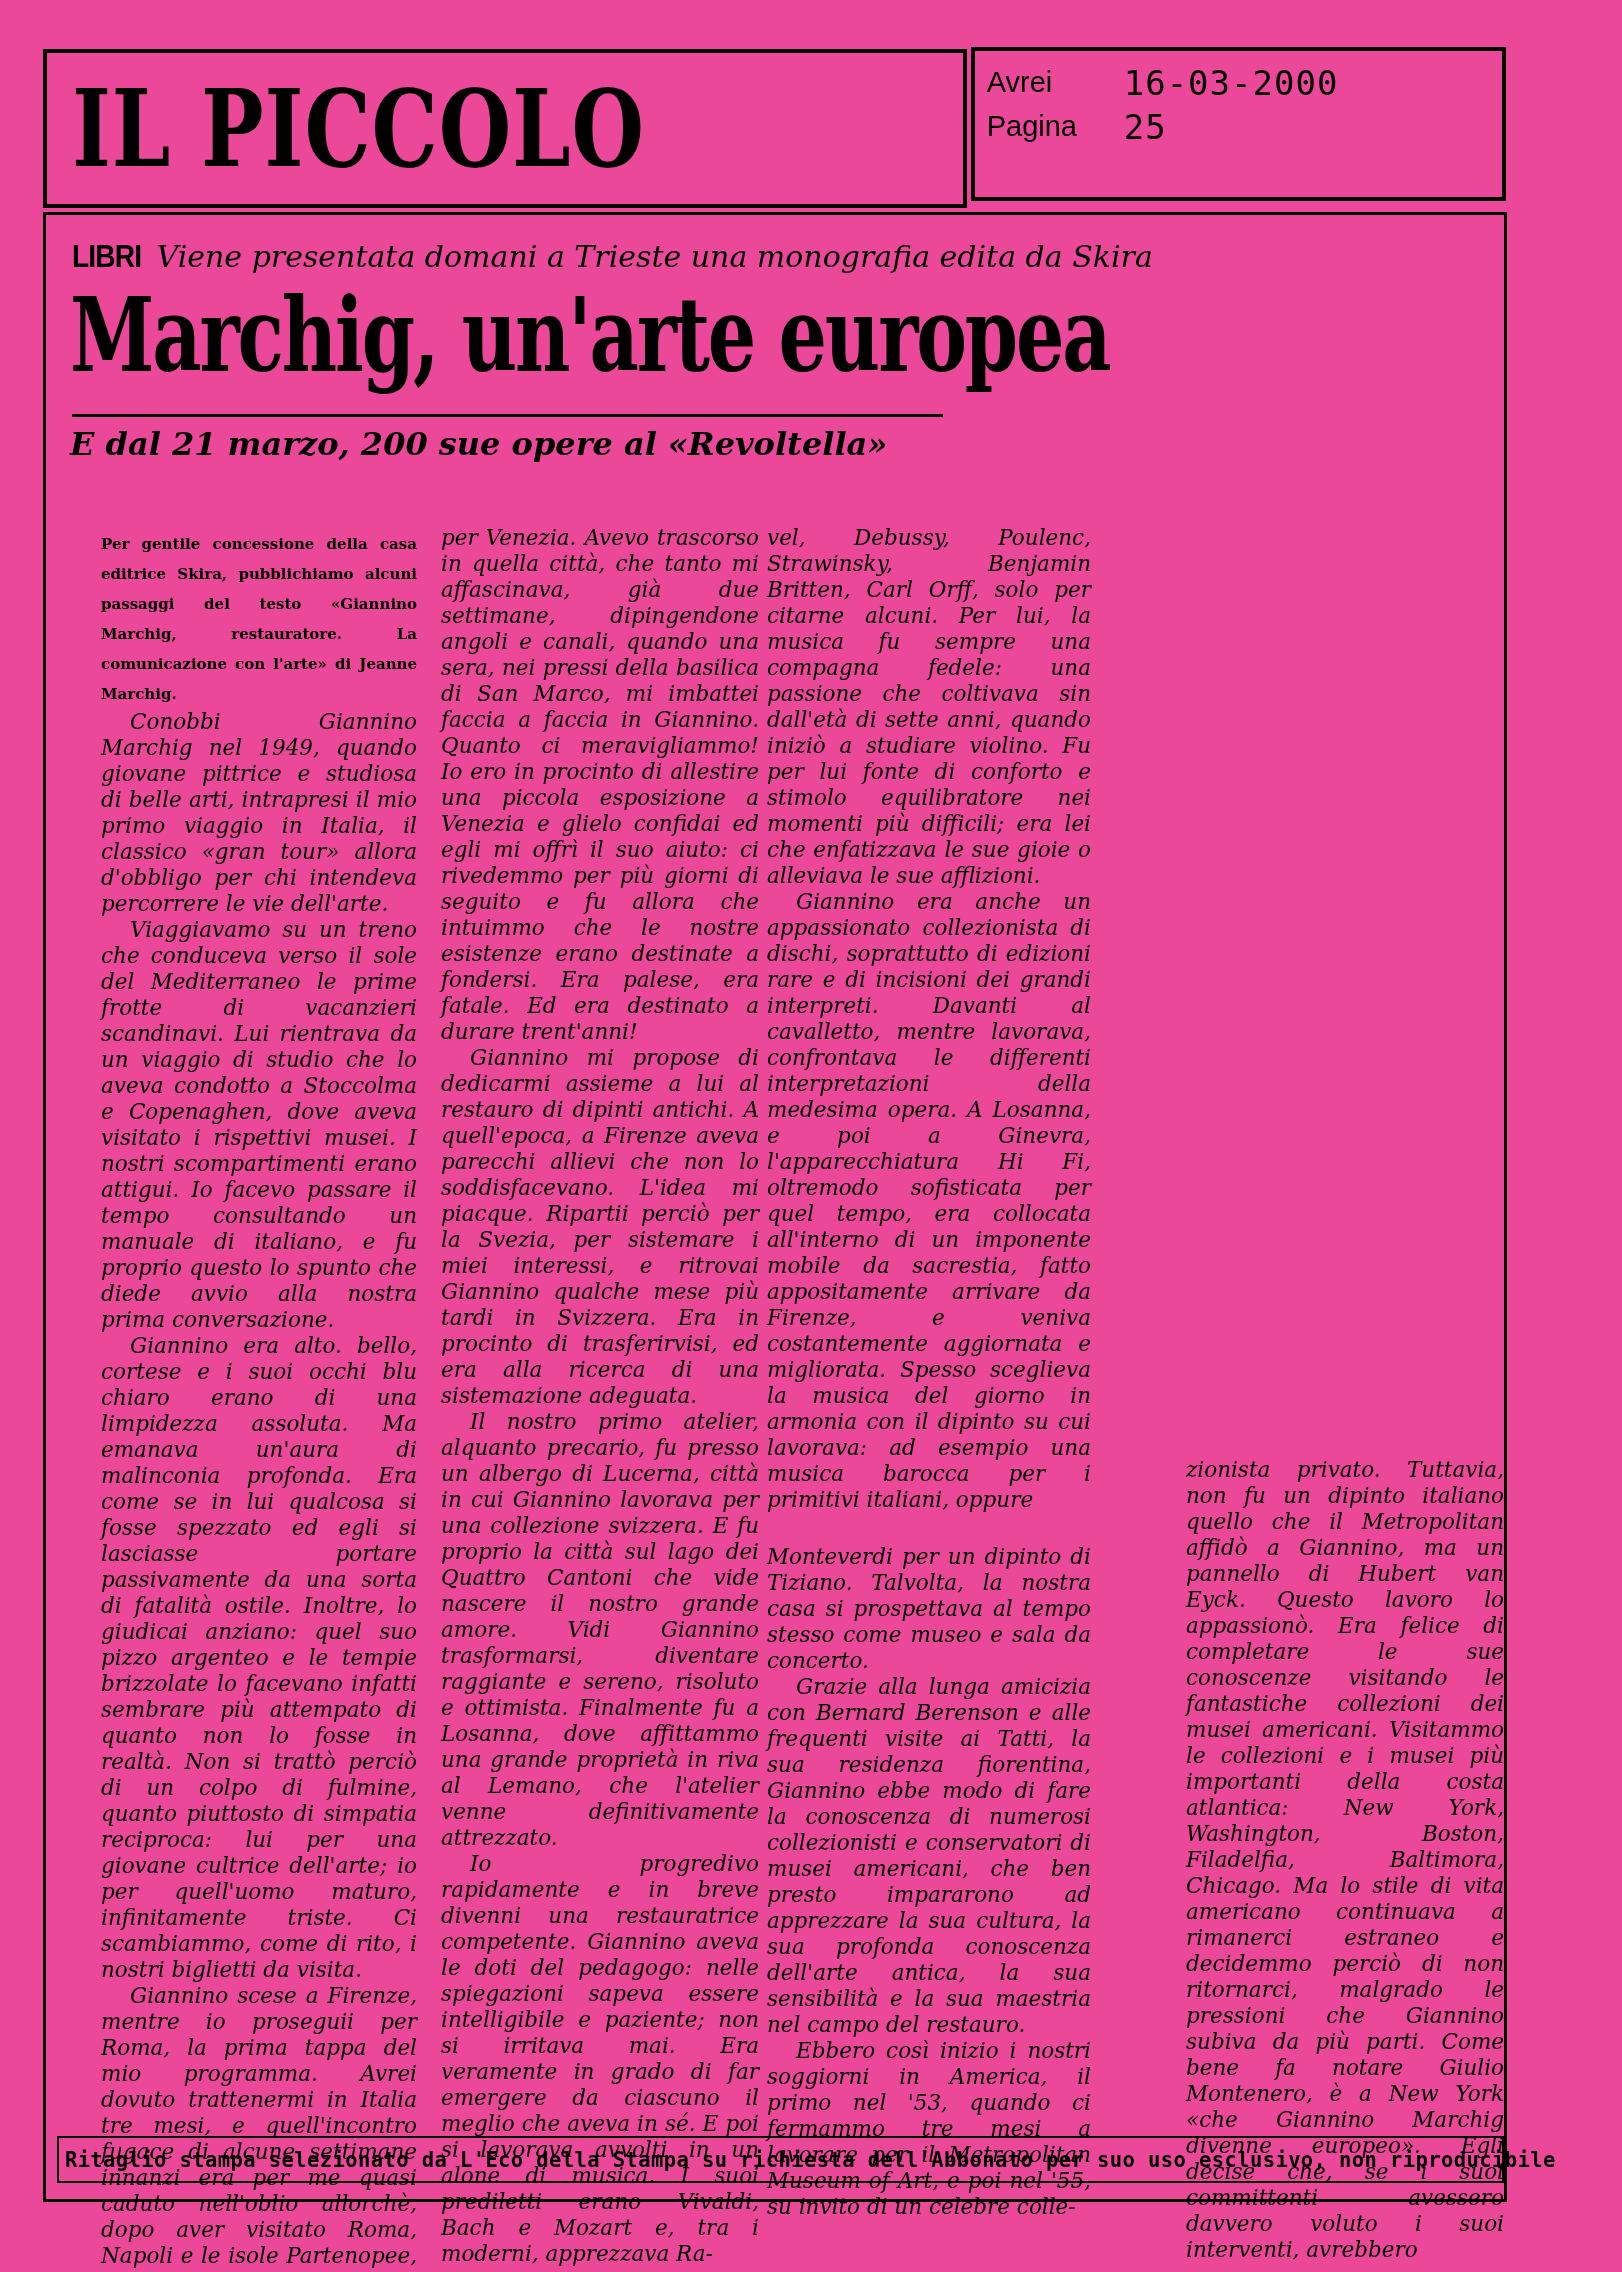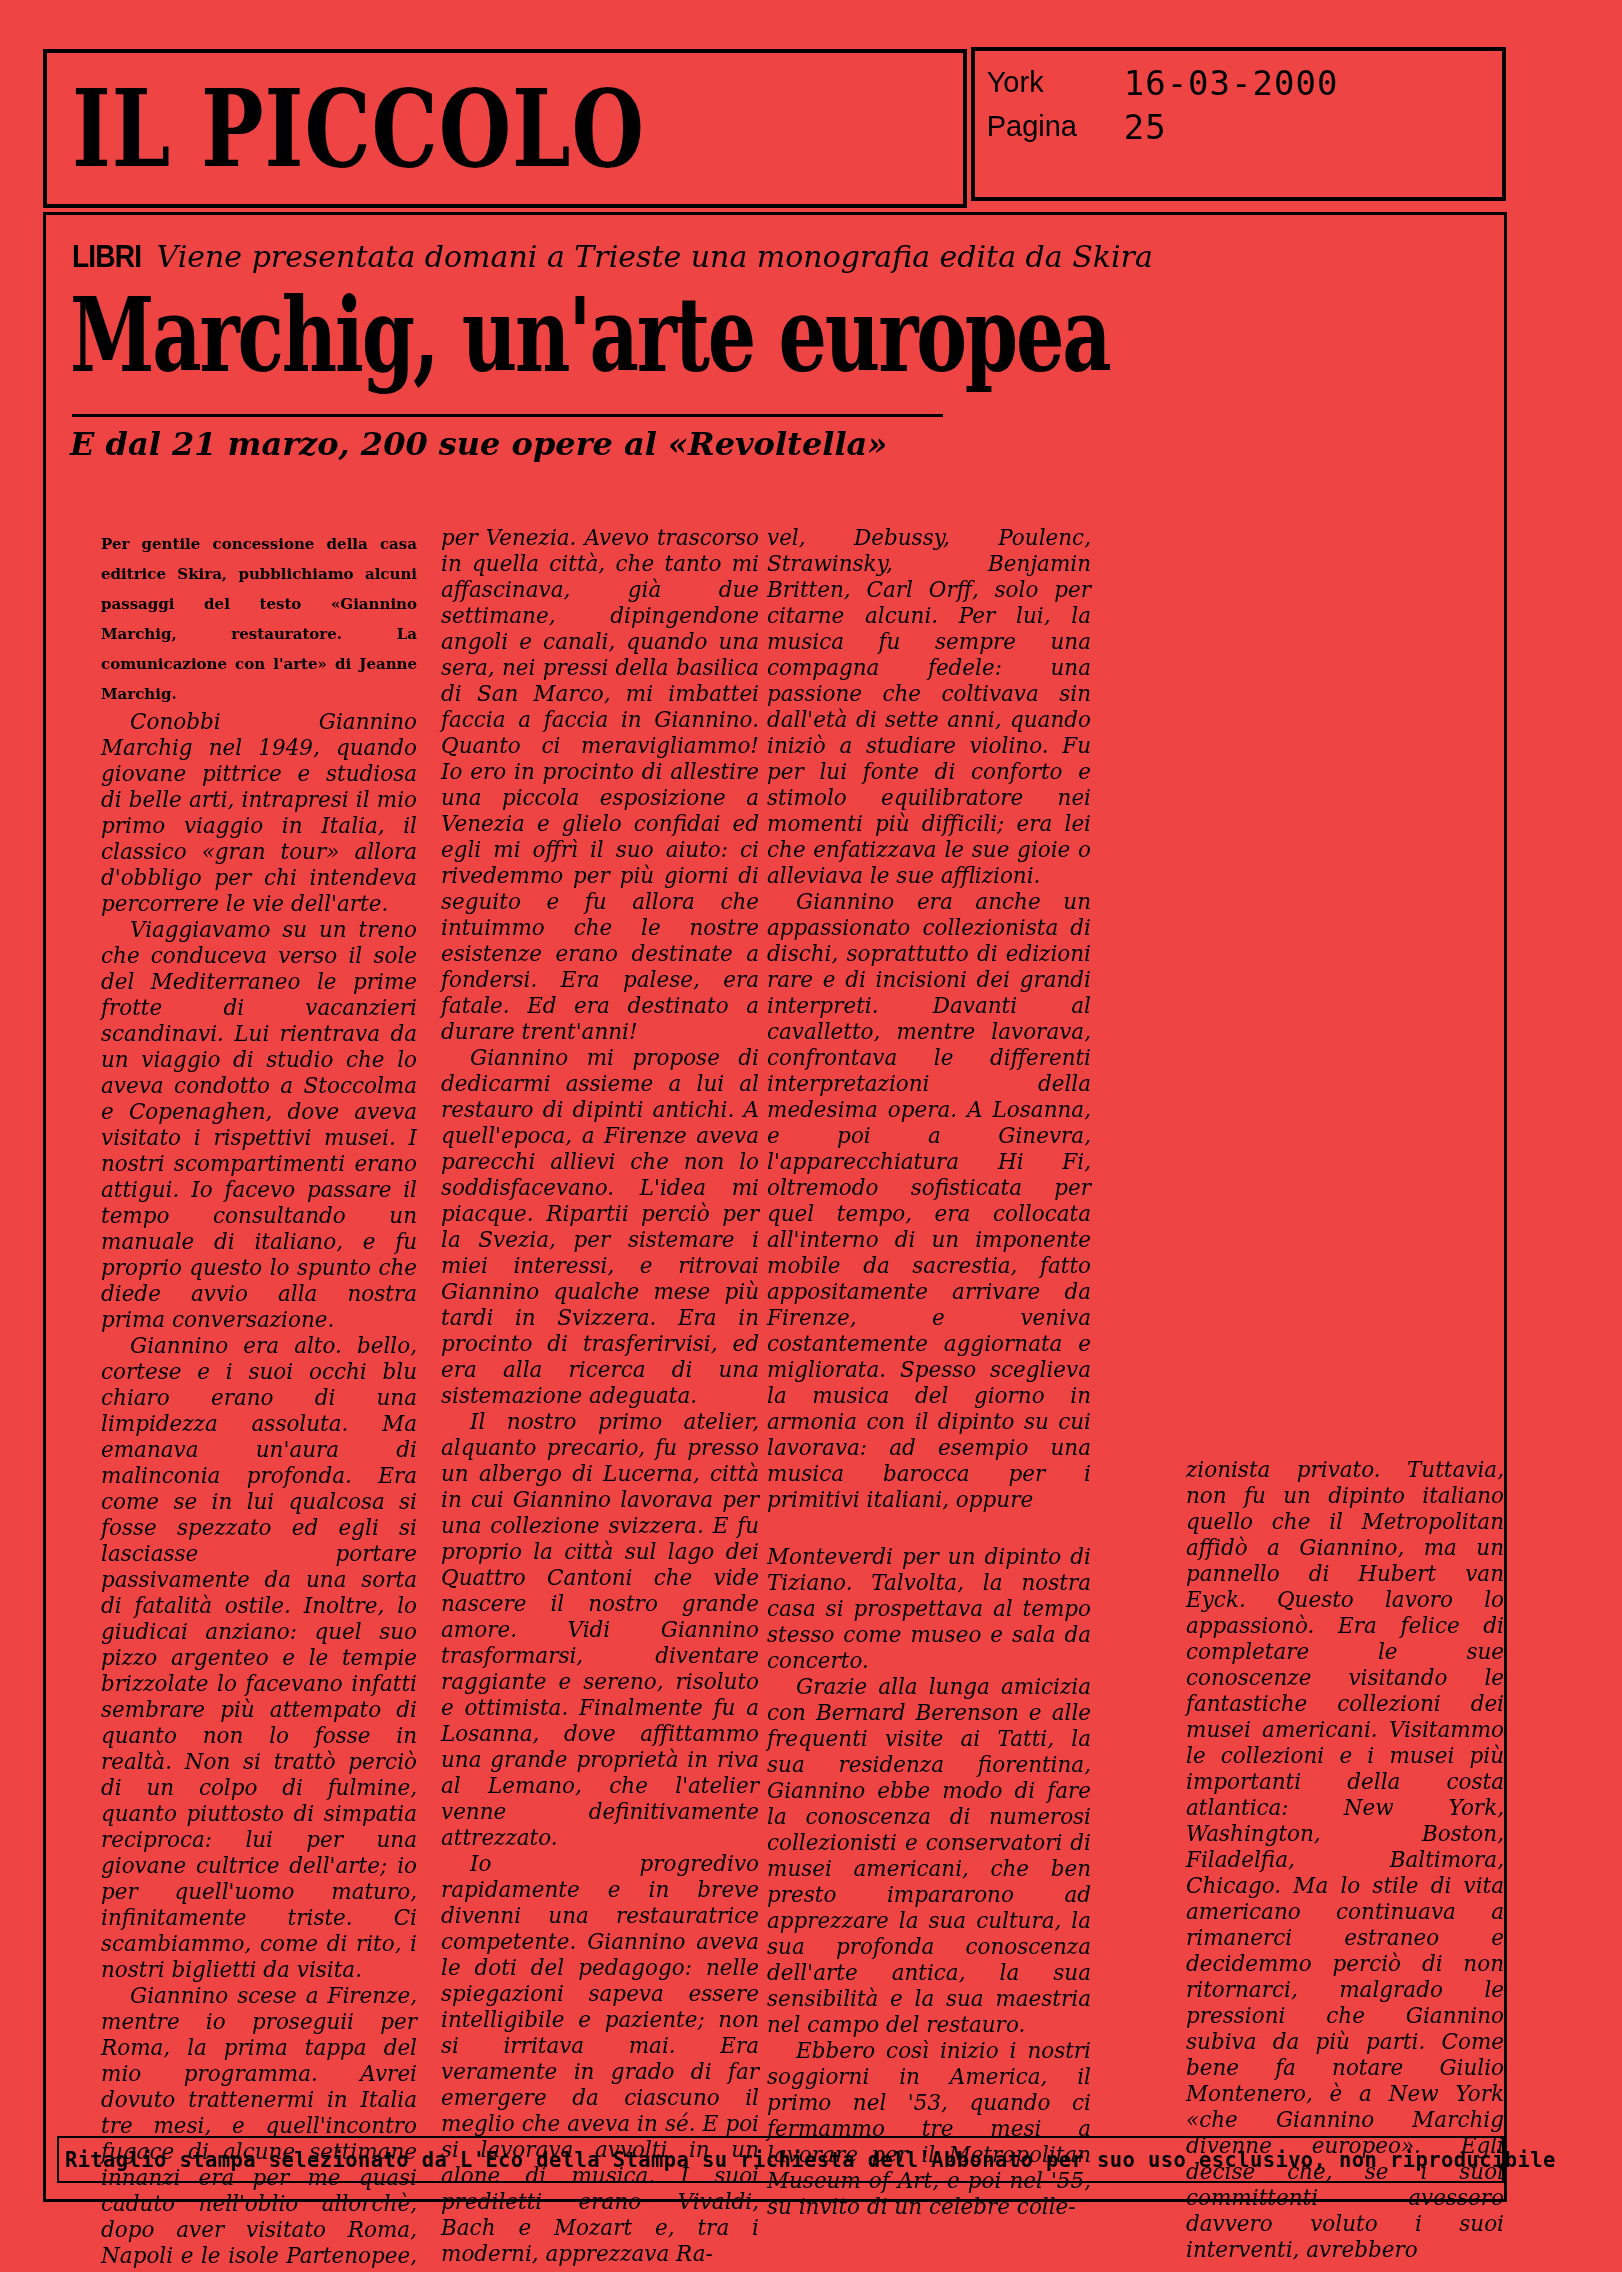--- a/index.html
+++ b/index.html
@@ -5,21 +5,21 @@
 <style>
   html, body {
     margin: 0;
     padding: 0;
     background: #ffffff;
   }
   .page {
     position: relative;
     width: 1623px;
     height: 2272px;
-    background: #ef4444;
+    background: #ec4899;
     color: #000000;
     overflow: hidden;
   }
 
   
   .logo-box {
     position: absolute;
     left: 43px; top: 49px;
     width: 924px; height: 159px;
     border: 4.9px solid #000;
@@ -178,21 +178,21 @@
 <body>
 
 <div class="page">
 
   <div class="logo-box">
     <span class="masthead">IL PICCOLO</span>
   </div>
 
   <div class="data-box">
     <div class="data-row">
-      <span class="data-label">York</span>
+      <span class="data-label">Avrei</span>
       <span class="data-value">16-03-2000</span>
     </div>
     <div class="data-row">
       <span class="data-label">Pagina</span>
       <span class="data-value">25</span>
     </div>
   </div>
 
   <div class="main-box"></div>
 

